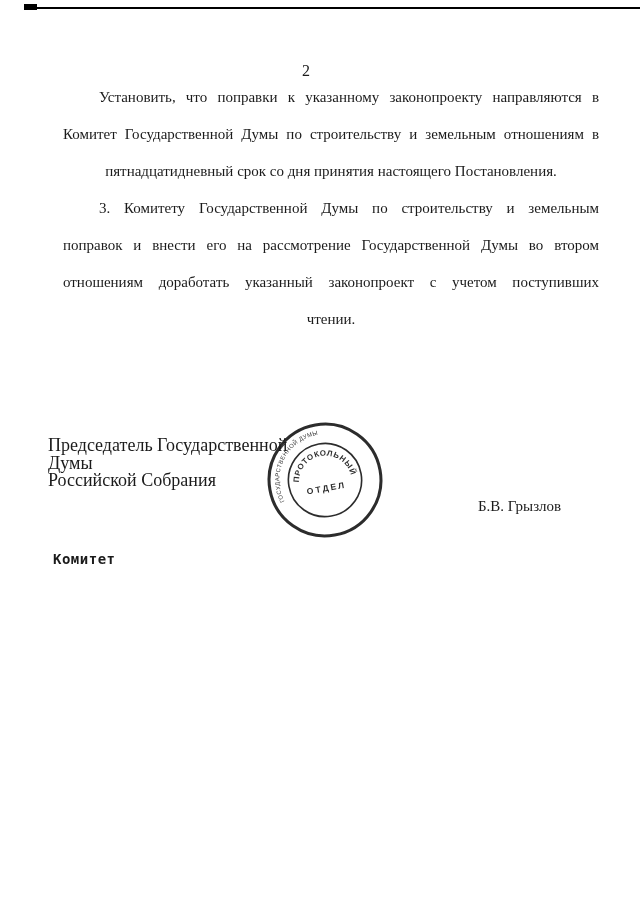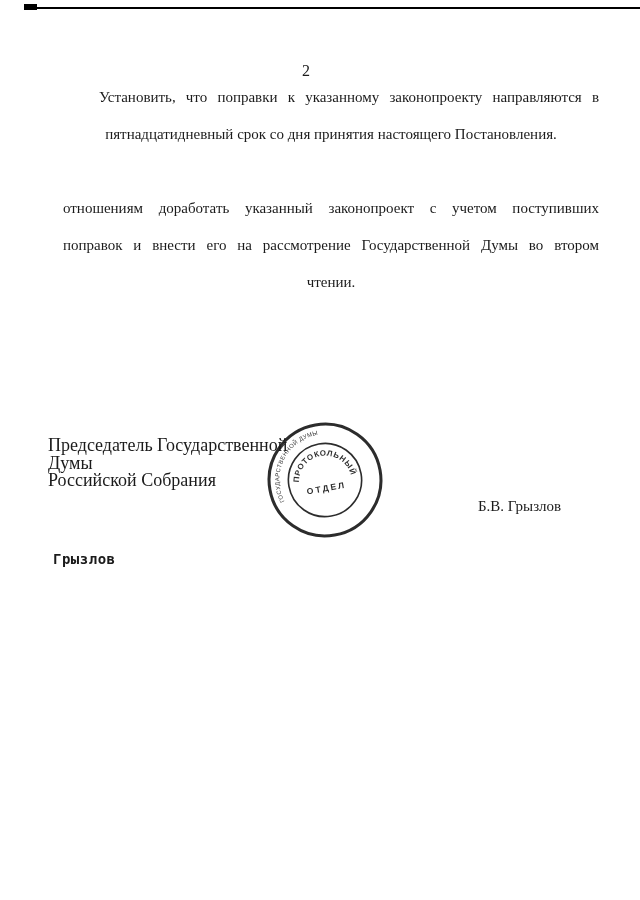--- a/index.html
+++ b/index.html
@@ -85,26 +85,28 @@
 
 <div class="page">
 
   <div class="scan-blob"></div>
   <div class="scan-line"></div>
 
   <div class="page-number">2</div>
 
   <div class="para p1">
     <div class="jline indent">Установить, что поправки к указанному законопроекту направляются в</div>
+    <div class="jline">Комитет Государственной Думы по строительству и земельным отношениям в</div>
     <div class="lline">пятнадцатидневный срок со дня принятия настоящего Постановления.</div>
   </div>
 
   <div class="para p2">
+    <div class="jline indent">3. Комитету Государственной Думы по строительству и земельным</div>
+    <div class="jline">поправок и внести его на рассмотрение Государственной Думы во втором</div>
     <div class="jline">отношениям доработать указанный законопроект с учетом поступивших</div>
-    <div class="jline">поправок и внести его на рассмотрение Государственной Думы во втором</div>
     <div class="lline">чтении.</div>
   </div>
 
 
   <div class="sig-title">
     <div>Председатель Государственной Думы</div>
     <div>Российской Собрания</div>
   </div>
 
   <div class="sig-name">Б.В. Грызлов</div>
@@ -121,16 +123,16 @@
         <textPath href="#ringPath" startOffset="70%">ГОСУДАРСТВЕННОЙ ДУМЫ ФЕДЕРАЛЬНОГО СОБРАНИЯ РОССИЙСКОЙ ФЕДЕРАЦИИ • АППАРАТ •</textPath>
       </text>
       <text class="arc-t">
         <textPath href="#arcPath" startOffset="5%">ПРОТОКОЛЬНЫЙ</textPath>
       </text>
       <text class="center-t" x="60" y="71" text-anchor="middle">ОТДЕЛ</text>
     </g>
   </svg>
 
   <div class="footer">
-    <div>Грызлов</div>
+    <div>Комитет</div>
   </div>
 
 </div>
 
 </body></html>

